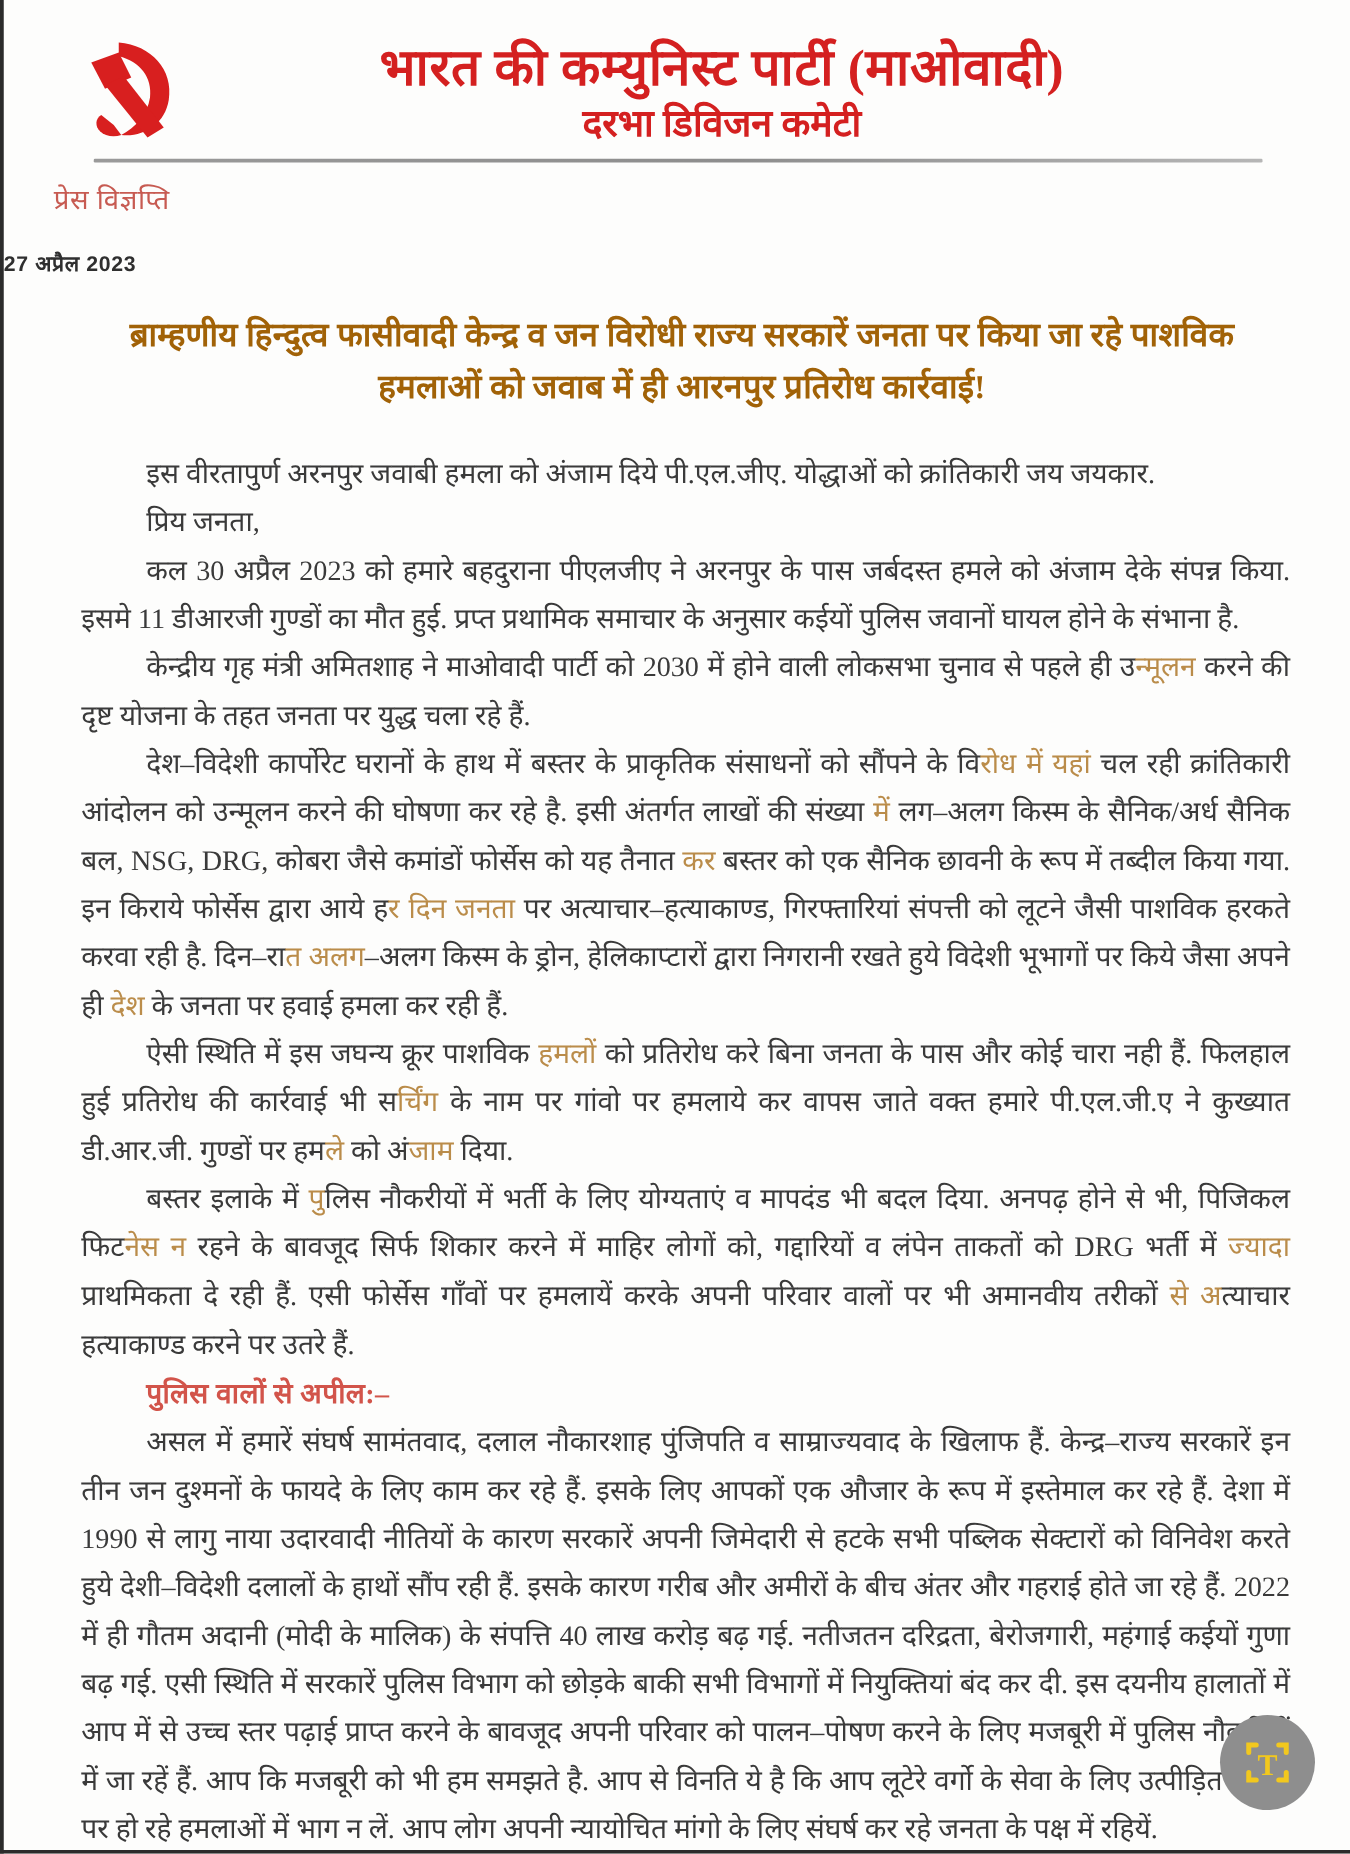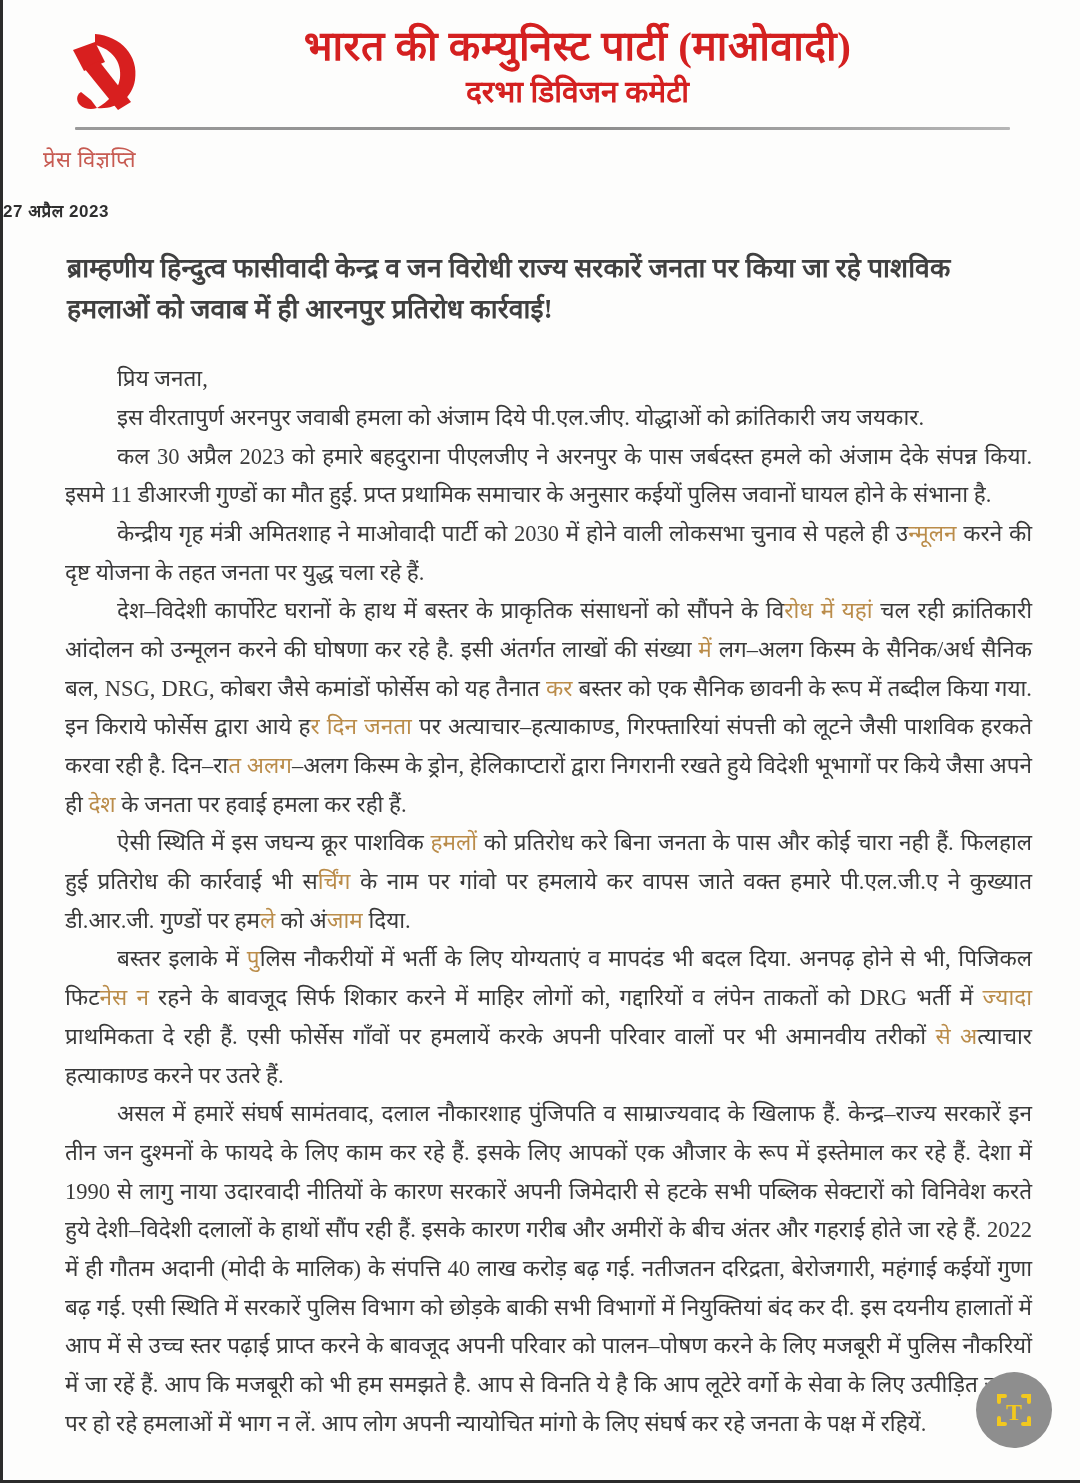--- a/index.html
+++ b/index.html
@@ -23,21 +23,21 @@
   }
 
   
   .letterhead {
     position: relative;
     padding: 24px 40px 0 40px;
   }
 
   .lh-row {
     display: flex;
-    align-items: flex-start;
+    align-items: flex-end;
     justify-content: flex-start;
   }
 
   .emblem {
     width: 112px;
     flex: 0 0 112px;
     padding-top: 4px;
     text-align: center;
   }
   .emblem svg { display: block; margin: 0 auto; }
@@ -89,24 +89,25 @@
     font-size: 17px;
     font-weight: bold;
     color: #2f2f2f;
     margin: 26px 44px 0 0;
     letter-spacing: 0.5px;
   }
 
   
   .headline {
     margin: 26px 56px 0 64px;
+    text-align: center;
     font-family: "Liberation Serif", "DejaVu Serif", serif;
     font-size: 26.5px;
     font-weight: bold;
-    color: #404040;
+    color: #a16207;
     line-height: 1.55;
     letter-spacing: 0.2px;
   }
 
   
   .body-wrap {
     margin: 30px 48px 0 62px;
     font-family: "Liberation Serif", "DejaVu Serif", serif;
     font-size: 22.5px;
     color: #3a3a3a;
@@ -184,36 +185,37 @@
 
     <div class="doc-kind">प्रेस विज्ञप्ति</div>
   </div>
 
   <div class="date-line">27 अप्रैल 2023</div>
 
   <div class="headline">ब्राम्हणीय हिन्दुत्व फासीवादी केन्द्र व जन विरोधी राज्य सरकारें जनता पर  किया जा रहे पाशविक हमलाओं को जवाब में ही आरनपुर प्रतिरोध कार्रवाई!</div>
 
   <div class="body-wrap">
 
+    <p class="para">इस वीरतापुर्ण अरनपुर जवाबी हमला को अंजाम दिये पी.एल.जीए. योद्धाओं को क्रांतिकारी जय जयकार.</p>
+
     <p class="para salutation">प्रिय जनता,</p>
-
-    <p class="para">इस वीरतापुर्ण अरनपुर जवाबी हमला को अंजाम दिये पी.एल.जीए. योद्धाओं को क्रांतिकारी जय जयकार.</p>
 
     <p class="para">कल 30 अप्रैल 2023 को हमारे बहदुराना पीएलजीए ने अरनपुर के पास जर्बदस्त हमले को अंजाम देके संपन्न किया. इसमे 11 डीआरजी गुण्डों का मौत हुई. प्रप्त प्रथामिक समाचार के अनुसार कईयों पुलिस जवानों घायल होने के संभाना है.</p>
 
     <p class="para">
       <span>केन्द्रीय गृह मंत्री अमितशाह ने माओवादी पार्टी को 2030 में होने वाली लोकसभा  चुनाव से पहले ही उ</span><span class="faded">न्मूलन</span><span> करने की दृष्ट योजना के तहत जनता पर युद्ध चला रहे हैं.</span>
     </p>
 
     <p class="para"><span>देश–विदेशी कार्पोरेट घरानों के हाथ में बस्तर के प्राकृतिक संसाधनों को सौंपने के वि</span><span class="faded">रोध में यहां</span><span> चल रही क्रांतिकारी आंदोलन को उन्मूलन करने की घोषणा कर रहे है. इसी अंतर्गत लाखों की संख्य</span><span class="faded">ा में</span><span> लग–अलग किस्म के सैनिक/अर्ध सैनिक बल, NSG, DRG, कोबरा जैसे कमांडों फोर्सेस को यह तैनात</span><span class="faded"> कर</span><span> बस्तर को एक सैनिक छावनी के रूप में तब्दील किया गया. इन किराये फोर्सेस द्वारा आये ह</span><span class="faded">र दिन जनता</span><span> पर अत्याचार–हत्याकाण्ड, गिरफ्तारियां संपत्ती को लूटने जैसी पाशविक हरकते करवा रही है. दिन–रा</span><span class="faded">त अलग</span><span>–अलग किस्म के ड्रोन, हेलिकाप्टारों द्वारा निगरानी रखते हुये विदेशी भूभागों पर किये जैसा अपने ही</span><span class="faded"> देश</span><span> के जनता पर हवाई हमला कर रही हैं.</span></p>
 
     <p class="para"><span>ऐसी स्थिति में इस जघन्य क्रूर पाशविक</span><span class="faded"> हमलों</span><span> को प्रतिरोध करे बिना जनता के पास और कोई चारा नही हैं. फिलहाल हुई प्रतिरोध की कार्रवाई भी स</span><span class="faded">र्चिंग</span><span> के नाम पर गांवो पर हमलाये कर वापस जाते वक्त हमारे पी.एल.जी.ए ने कुख्यात डी.आर.जी. गुण्डों पर हम</span><span class="faded">ले</span><span> को अ</span><span class="faded">ंजाम</span><span> दिया.</span></p>
 
     <p class="para"><span>बस्तर इलाके में</span><span class="faded"> पु</span><span>लिस नौकरीयों में भर्ती के लिए योग्यताएं व मापदंड भी बदल दिया. अनपढ़ होने से भी, पिजिकल फिट</span><span class="faded">नेस न</span><span> रहने के बावजूद सिर्फ शिकार करने में माहिर लोगों को, गद्दारियों व लंपेन ताकतों को DRG भर्ती में</span><span class="faded"> ज्यादा</span><span> प्राथमिकता दे रही हैं. एसी फोर्सेस गाँवों पर हमलायें करके अपनी परिवार वालों पर भी अमानवीय तरीकों</span><span class="faded"> से अ</span><span>त्याचार हत्याकाण्ड करने पर उतरे हैं.</span></p>
 
+    <p class="sub-appeal">पुलिस वालों से अपील:–</p>
 
     <p class="para">असल में हमारें संघर्ष सामंतवाद, दलाल नौकारशाह पुंजिपति व साम्राज्यवाद के खिलाफ हैं. केन्द्र–राज्य सरकारें इन तीन जन दुश्मनों के फायदे के लिए काम कर रहे हैं. इसके लिए आपकों एक औजार के रूप में इस्तेमाल कर रहे हैं. देशा में 1990 से लागु नाया उदारवादी नीतियों के कारण सरकारें अपनी जिमेदारी से हटके सभी पब्लिक सेक्टारों को विनिवेश करते हुये देशी–विदेशी दलालों के हाथों सौंप रही हैं. इसके कारण गरीब और अमीरों के बीच अंतर और गहराई होते जा रहे हैं. 2022 में ही गौतम अदानी (मोदी के मालिक) के संपत्ति 40 लाख करोड़ बढ़ गई. नतीजतन दरिद्रता, बेरोजगारी, महंगाई कईयों गुणा बढ़ गई. एसी स्थिति में सरकारें पुलिस विभाग को छोड़के बाकी सभी विभागों में नियुक्तियां बंद कर दी. इस दयनीय हालातों में आप में से उच्च स्तर पढ़ाई प्राप्त करने के बावजूद अपनी परिवार को पालन–पोषण करने के लिए मजबूरी में पुलिस नौकरियों में जा रहें हैं. आप कि मजबूरी को भी हम समझते है. आप से विनति ये है कि  आप लूटेरे वर्गो के सेवा के लिए उत्पीड़ित जनता पर हो रहे हमलाओं में भाग न लें. आप लोग अपनी न्यायोचित मांगो के लिए संघर्ष कर रहे जनता के पक्ष में रहियें.</p>
 
   </div>
 
   <div class="watermark">
     <svg width="50" height="50" viewBox="0 0 50 50" aria-hidden="true">
       <g stroke="#f2c81e" stroke-width="4" fill="none" stroke-linecap="round">
         <path d="M10 17 L10 11 L16 11"></path>
         <path d="M40 17 L40 11 L34 11"></path>

